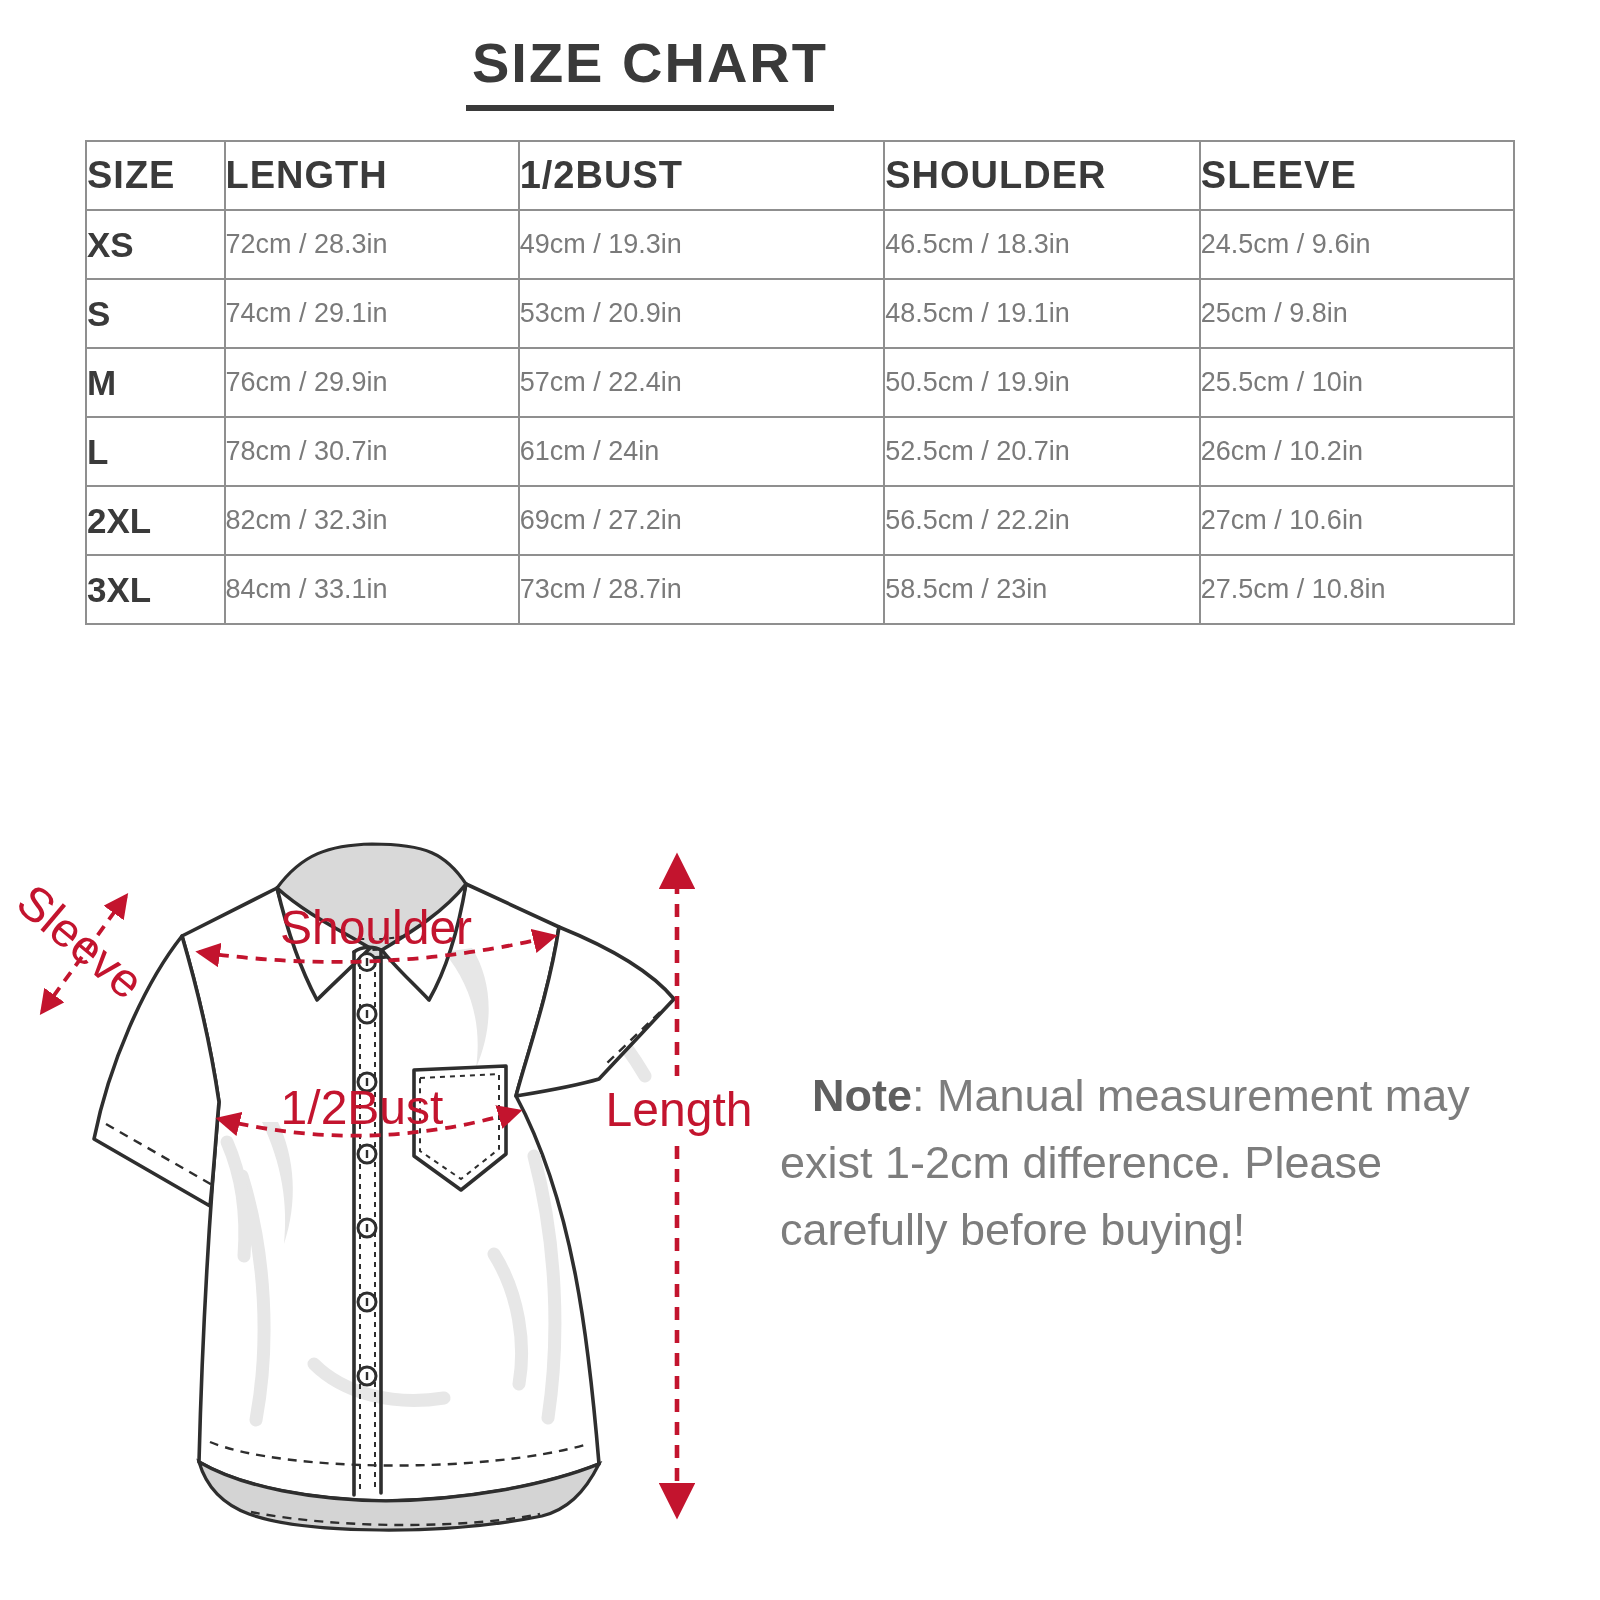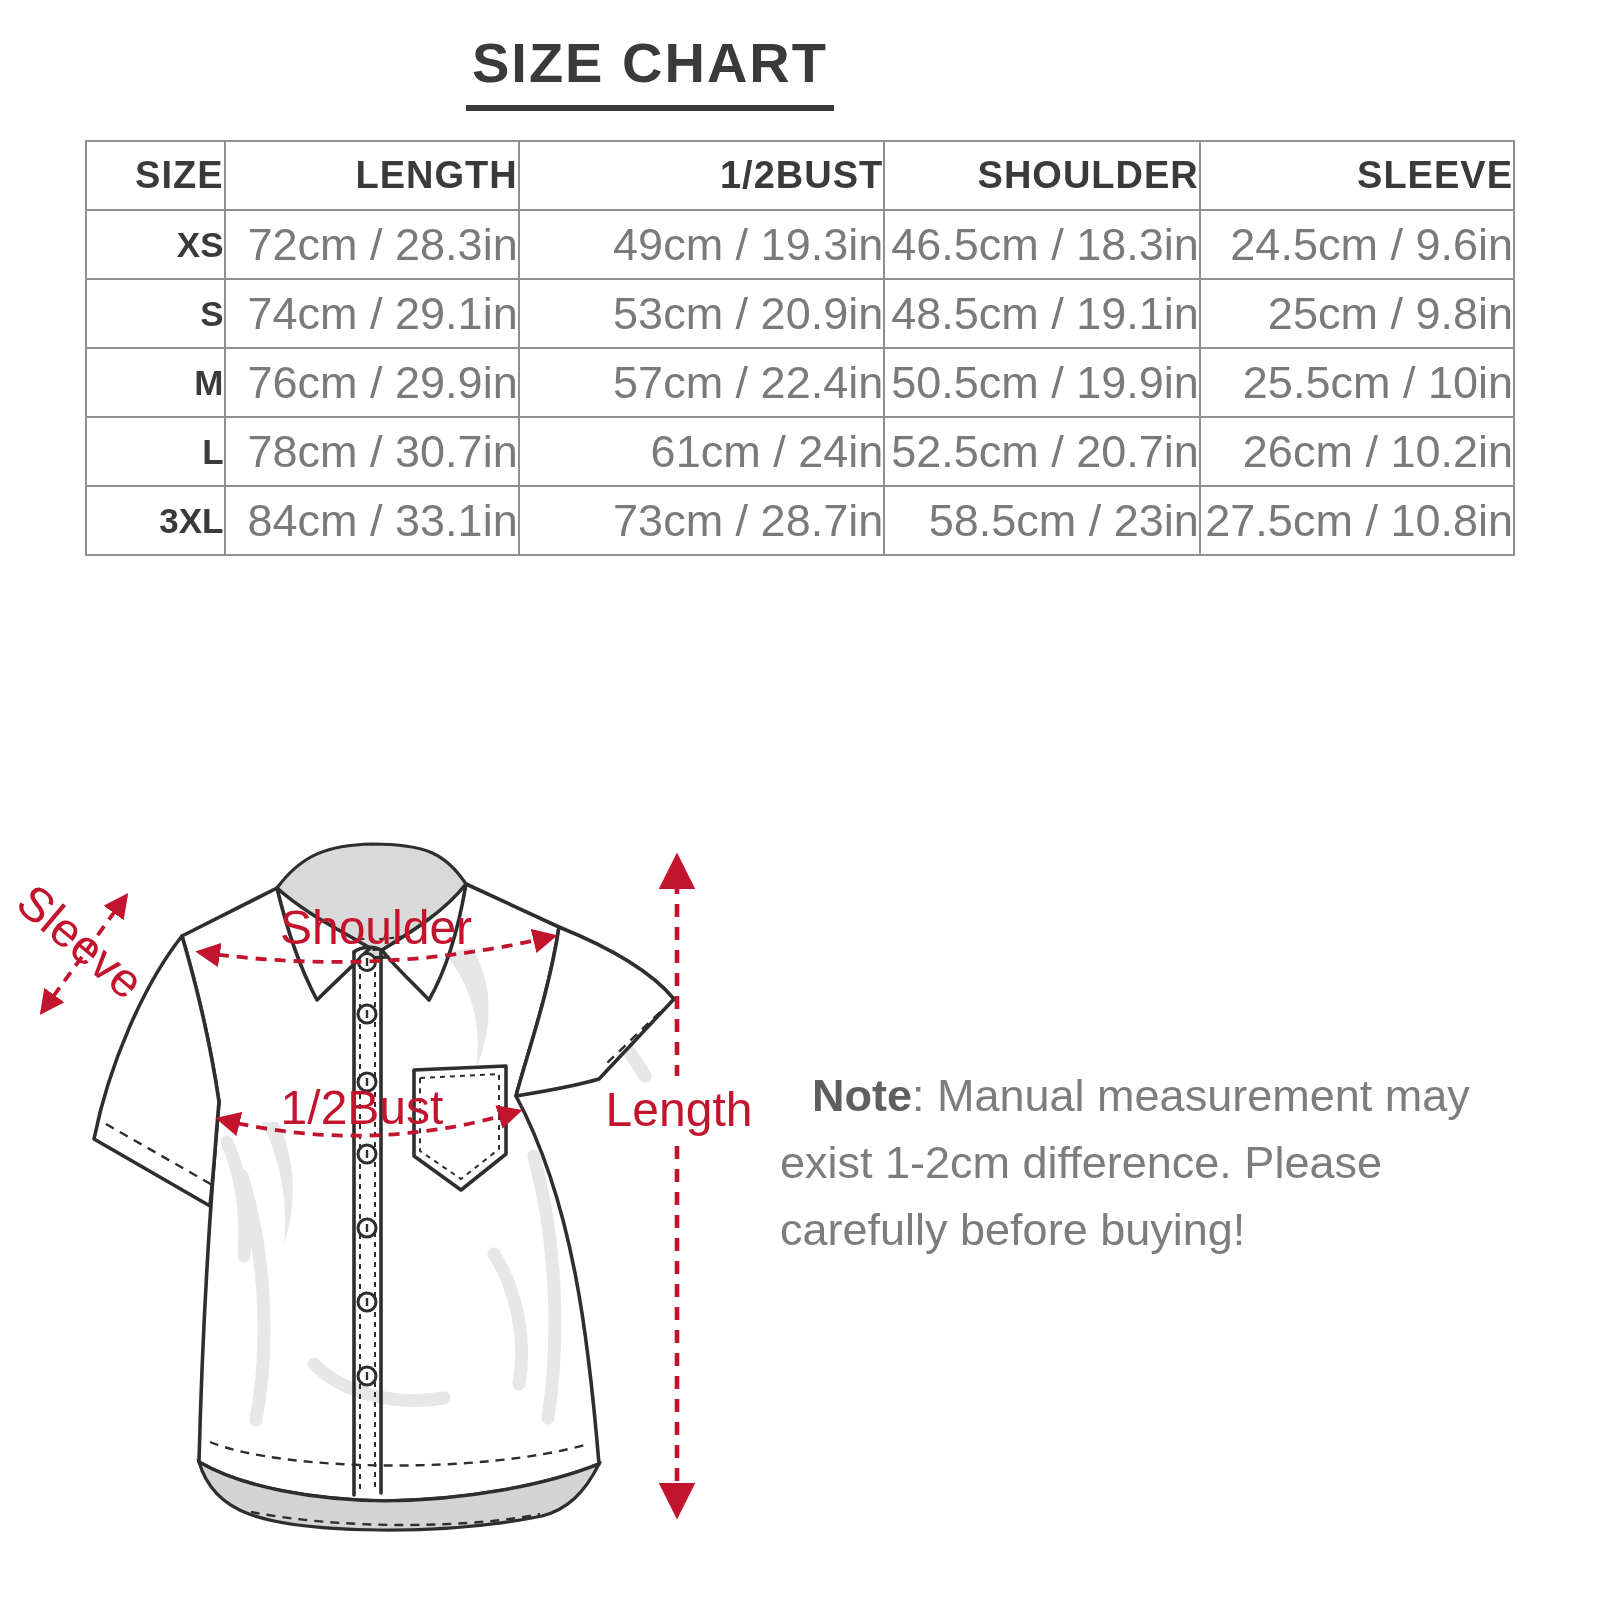--- a/index.html
+++ b/index.html
@@ -20,25 +20,25 @@
   .title-wrap{position:absolute;top:30px;left:0;width:1300px;text-align:center;}
   .title{
     display:inline-block;margin:0;font-size:56px;font-weight:bold;color:var(--header-text);
     letter-spacing:2px;border-bottom:6px solid var(--header-text);padding:0 6px 10px 6px;
   }
   
   .size-table{
     position:absolute;left:85px;top:140px;width:1430px;border-collapse:collapse;table-layout:fixed;
   }
   .size-table th,.size-table td{
-    border:2px solid var(--table-border);text-align:right;vertical-align:middle;
+    border:2px solid var(--table-border);text-align:left;vertical-align:middle;
     height:67px;padding:0;
   }
   .size-table th{font-size:38px;font-weight:bold;color:var(--header-text);letter-spacing:1px;}
-  .size-table td{font-size:45px;color:var(--cell-text);}
+  .size-table td{font-size:27px;color:var(--cell-text);}
   .size-table td.size-col{font-weight:bold;color:var(--header-text);font-size:35px;border-radius:13px;}
   .col-size{width:9.7%;} .col-length{width:20.6%;} .col-bust{width:25.6%;}
   .col-shoulder{width:22.1%;} .col-sleeve{width:22%;}
   
   .diagram{position:absolute;left:14px;top:824px;width:748px;height:776px;}
   .cloth{fill:#ffffff;stroke:var(--ink);stroke-width:3.6;stroke-linejoin:round;}
   .ink{stroke:var(--ink);stroke-width:3.6;fill:none;stroke-linecap:round;}
   .stitch{stroke:var(--ink);stroke-width:2.4;fill:none;stroke-dasharray:9 7;}
   .stitch2{stroke:var(--ink);stroke-width:2;fill:none;stroke-dasharray:5 5;}
   .bandfill{fill:#d9d9d9;stroke:var(--ink);stroke-width:3.2;}
@@ -106,20 +106,27 @@
         <td>25.5cm / 10in</td>
       </tr>
       <tr>
         <td class="size-col">L</td>
         <td>78cm / 30.7in</td>
         <td>61cm / 24in</td>
         <td>52.5cm / 20.7in</td>
         <td>26cm / 10.2in</td>
       </tr>
       <tr>
+        <td class="size-col">2XL</td>
+        <td>82cm / 32.3in</td>
+        <td>69cm / 27.2in</td>
+        <td>56.5cm / 22.2in</td>
+        <td>27cm / 10.6in</td>
+      </tr>
+      <tr>
         <td class="size-col">3XL</td>
         <td>84cm / 33.1in</td>
         <td>73cm / 28.7in</td>
         <td>58.5cm / 23in</td>
         <td>27.5cm / 10.8in</td>
       </tr>
     </tbody>
   </table>
 
   <svg class="diagram" viewBox="0 0 748 776" xmlns="http://www.w3.org/2000/svg">

